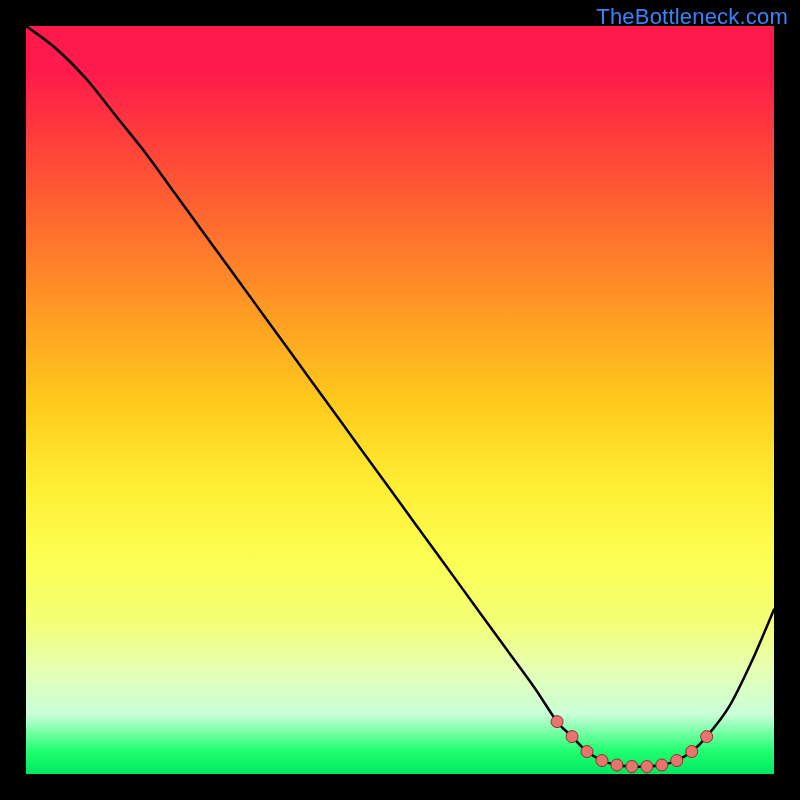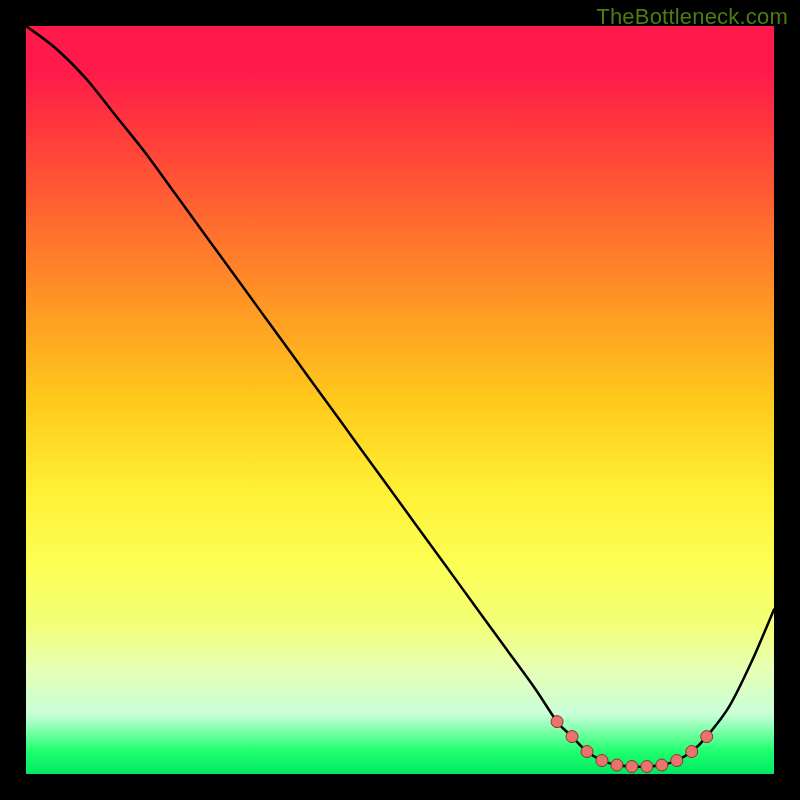--- a/index.html
+++ b/index.html
@@ -36,21 +36,21 @@
       #e6ffb4 86%,
       #c9ffd8 92%,
       #1fff6f 97%,
       #00e860 100%
     );
   }
   .attribution {
     position: absolute;
     top: 4px;
     right: 12px;
-    color: #4d7c0f;
+    color: #3b82f6;
     font-size: 22px;
     font-weight: 500;
     letter-spacing: 0.2px;
     user-select: none;
   }
   svg {
     position: absolute;
     left: 0;
     top: 0;
   }

